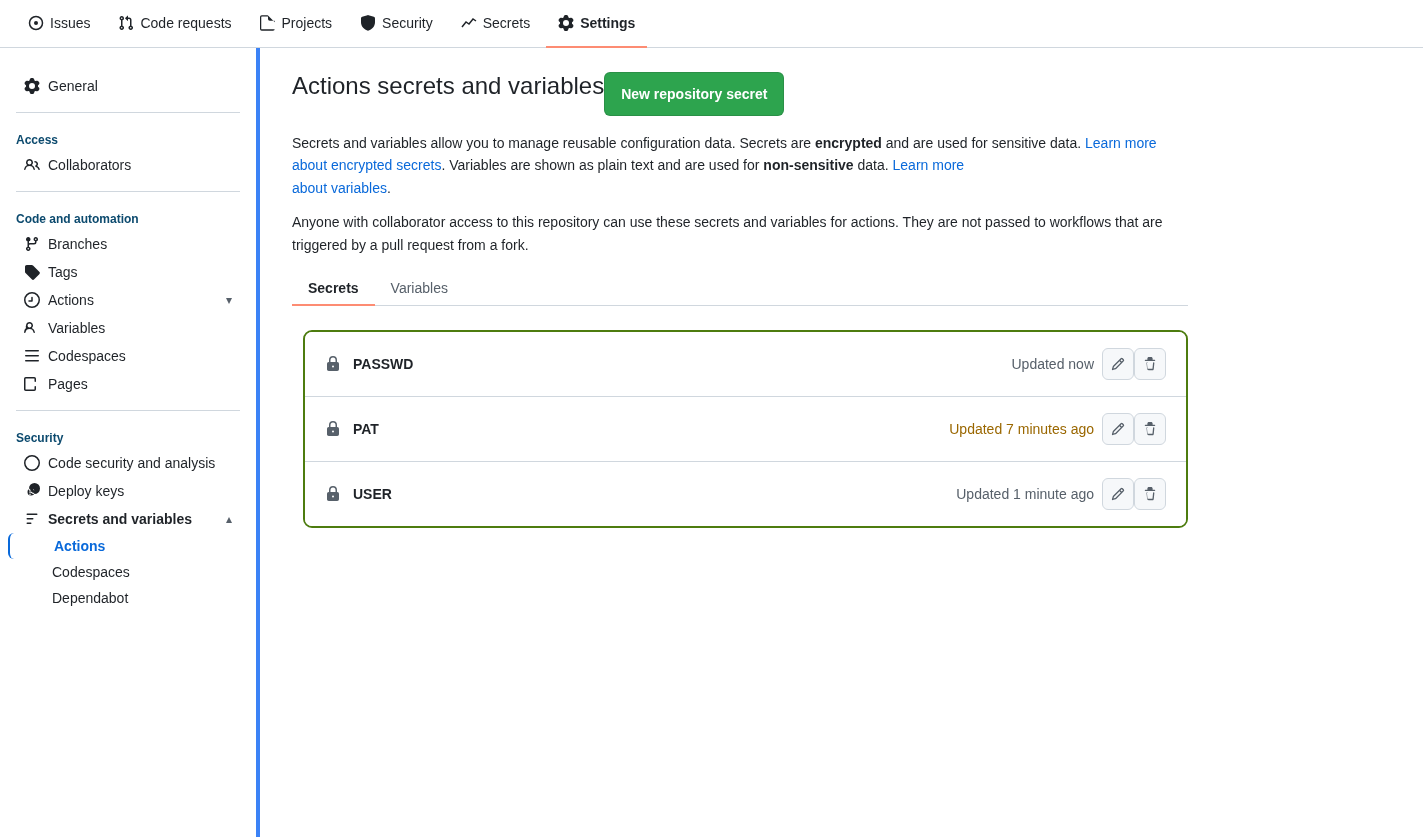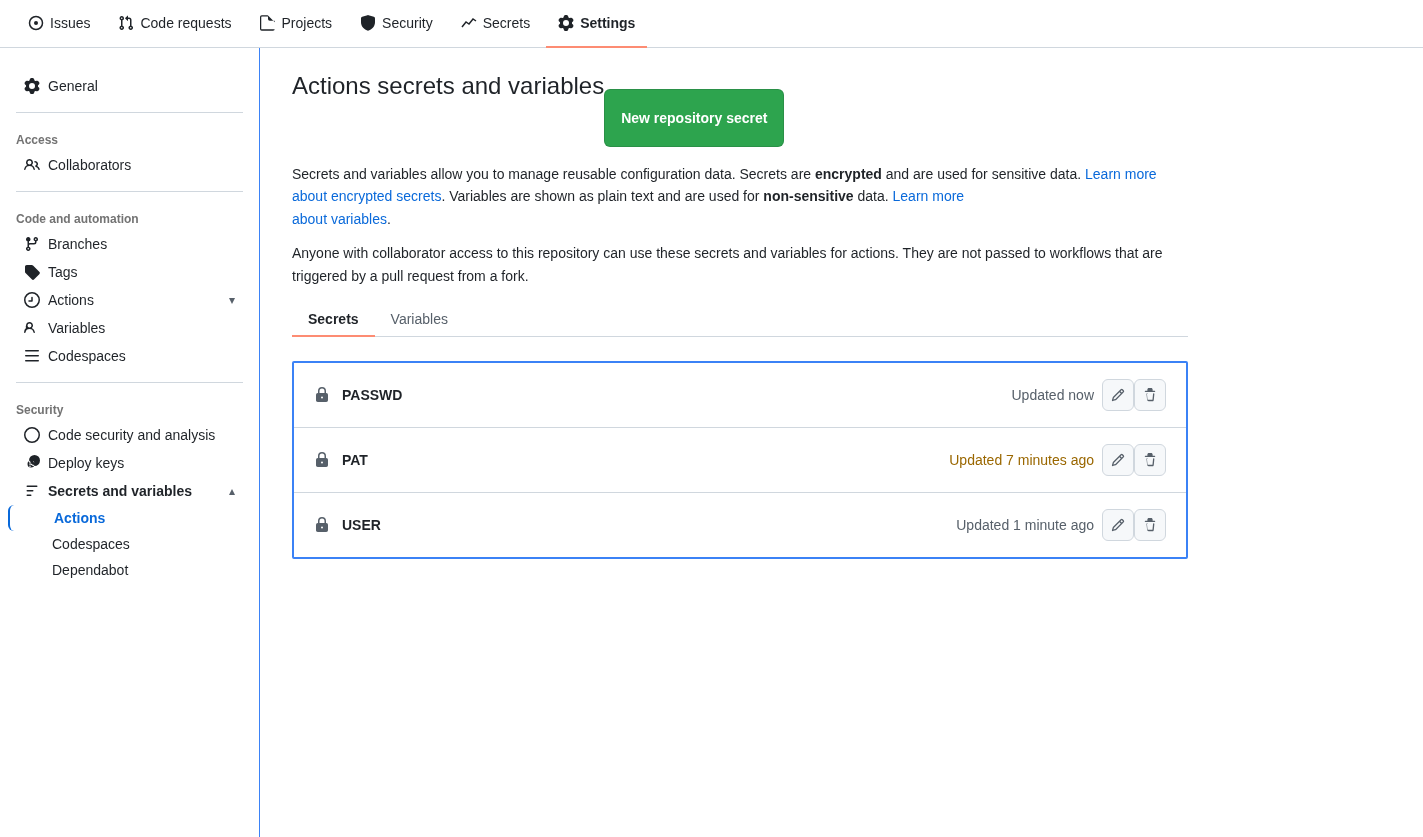--- a/index.html
+++ b/index.html
@@ -37,26 +37,26 @@
     .layout {
       display: flex;
       min-height: calc(100vh - 48px);
     }
 
     
     .sidebar {
       width: 260px;
       min-width: 260px;
       padding: 24px 0;
-      border-right: 1px solid #3b82f6;
+      border-right: 4px solid #3b82f6;
     }
     .sidebar-section-label {
       font-size: 12px;
       font-weight: 600;
-      color: #737373;
+      color: #0c4a6e;
       padding: 8px 16px 4px 16px;
       margin-top: 8px;
     }
     .sidebar-item {
       display: flex;
       align-items: center;
       justify-content: space-between;
       padding: 6px 16px;
       color: #1f2328;
       cursor: pointer;
@@ -107,26 +107,25 @@
     .page-title {
       font-size: 24px;
       font-weight: 400;
       color: #1f2328;
     }
     .btn-green {
       background: #2da44e;
       color: #fff;
       border: 1px solid rgba(27,31,36,0.15);
       border-radius: 6px;
-      padding: 20px 16px;
+      padding: 13px 16px;
       font-size: 14px;
       font-weight: 600;
       cursor: pointer;
       white-space: nowrap;
-      margin-top: 17px;
     }
 
     .description {
       font-size: 14px;
       line-height: 1.6;
       color: #1f2328;
       margin-bottom: 12px;
     }
     .description a { color: #0969da; text-decoration: none; }
 
@@ -146,23 +145,24 @@
       margin-bottom: -1px;
     }
     .tab.active {
       color: #1f2328;
       font-weight: 600;
       border-bottom: 2px solid #fd8c73;
     }
 
     
     .secrets-container {
-      border: 2px solid #3b82f6;
-      border-radius: 2px;
+      border: 2px solid #4d7c0f;
+      border-radius: 9px;
       overflow: hidden;
+      margin-left: 11px;
     }
     .secret-row {
       display: flex;
       align-items: center;
       justify-content: space-between;
       padding: 16px 20px;
       border-bottom: 1px solid #d0d7de;
       background: #fff;
     }
     .secret-row:last-child { border-bottom: none; }
@@ -299,20 +299,28 @@
           </svg>
         <span>Variables</span>
       </div>
     </div>
     <div class="sidebar-item">
       <div class="sidebar-item-left">
         <svg width="16" height="16" viewBox="0 0 16 16" fill="currentColor">
             <path d="M1 2.75A.75.75 0 011.75 2h12.5a.75.75 0 010 1.5H1.75A.75.75 0 011 2.75zm0 5A.75.75 0 011.75 7h12.5a.75.75 0 010 1.5H1.75A.75.75 0 011 7.75zM1.75 12a.75.75 0 000 1.5h12.5a.75.75 0 000-1.5H1.75z"></path>
           </svg>
         <span>Codespaces</span>
+      </div>
+    </div>
+    <div class="sidebar-item">
+      <div class="sidebar-item-left">
+        <svg width="16" height="16" viewBox="0 0 16 16" fill="currentColor">
+            <path d="M1.75 1A1.75 1.75 0 000 2.75v10.5C0 14.216.784 15 1.75 15h8.5A1.75 1.75 0 0012 13.25v-2.5a.75.75 0 00-1.5 0v2.5a.25.25 0 01-.25.25h-8.5a.25.25 0 01-.25-.25V2.75a.25.25 0 01.25-.25h8.5a.25.25 0 01.25.25v2.5a.75.75 0 001.5 0v-2.5A1.75 1.75 0 0010.25 1h-8.5z"></path>
+          </svg>
+        <span>Pages</span>
       </div>
     </div>
     <hr class="sidebar-divider">
     <div class="sidebar-section-label">Security</div>
     <div class="sidebar-item">
       <div class="sidebar-item-left">
         <svg width="16" height="16" viewBox="0 0 16 16" fill="currentColor">
             <path d="M8 0a8 8 0 100 16A8 8 0 008 0zM1.5 8a6.5 6.5 0 1113 0 6.5 6.5 0 01-13 0z"></path>
           </svg>
         <span>Code security and analysis</span>

